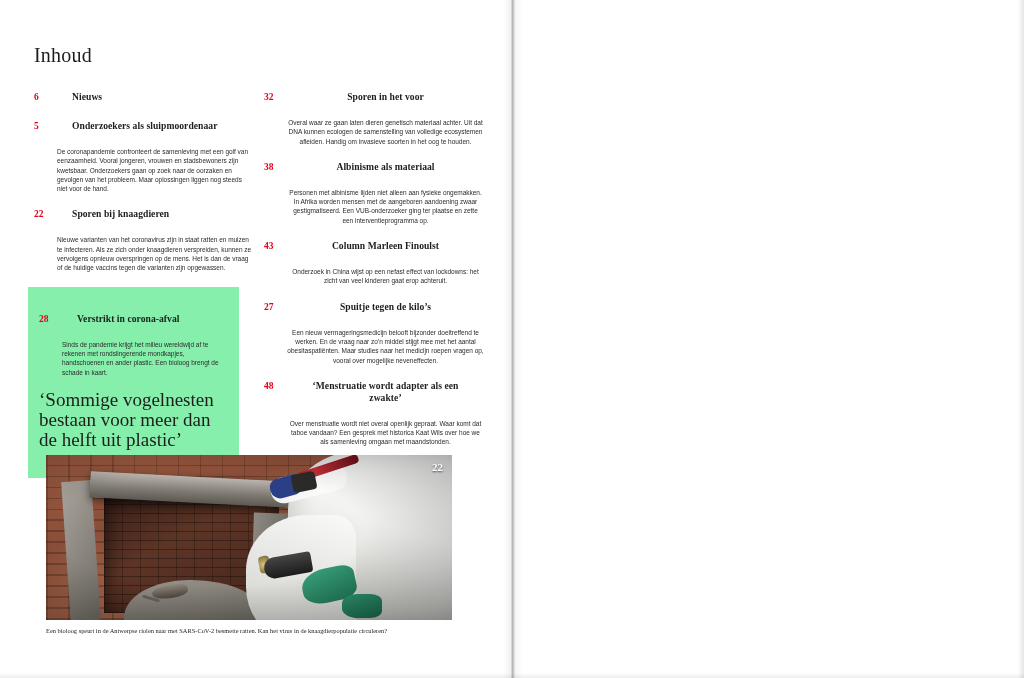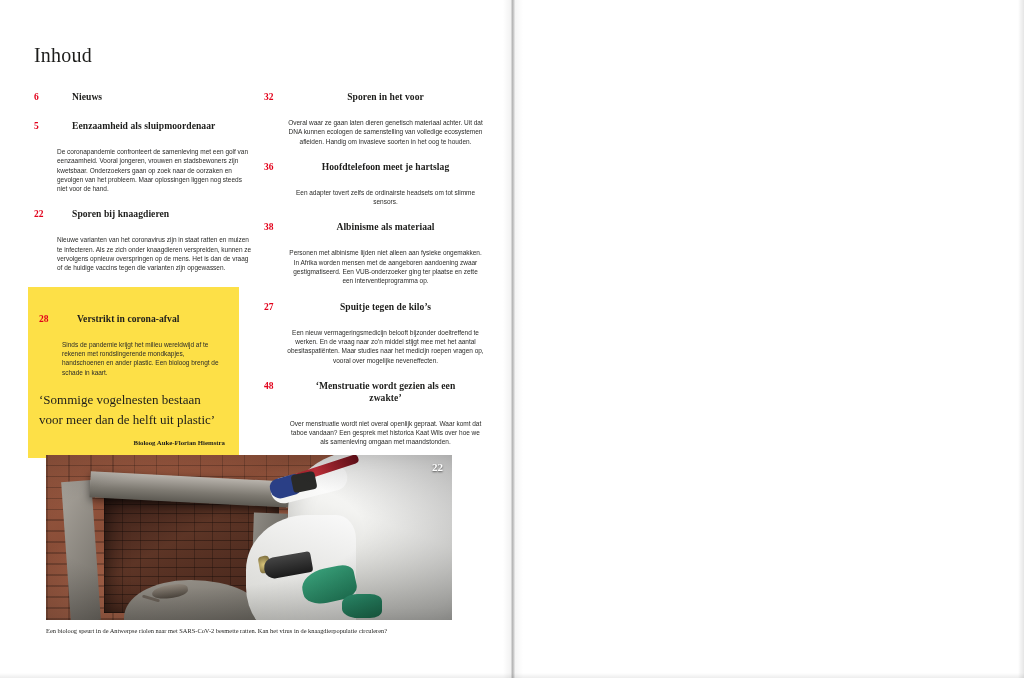--- a/index.html
+++ b/index.html
@@ -110,30 +110,30 @@
     font-size: 6.5px;
     line-height: 9.3px;
     color: #2b2b29;
     margin: 2px 0 0 0;
     letter-spacing: -0.02px;
   }
   .entry.no-dek { margin-bottom: 17px; }
 
   
   .quote-box {
-    background: #fde047;
+    background: #86efac;
     padding: 11px 14px 12px 11px;
     margin: 6px 0 13px -6px;
     width: calc(100% - 7px);
     box-sizing: border-box;
   }
   .quote-box .entry { margin-bottom: 0; }
   .quote-text {
     font-family: "Liberation Serif", serif;
-    font-size: 13px;
+    font-size: 19px;
     line-height: 20px;
     color: #1d1d1b;
     margin: 13px 0 0 0;
     font-weight: 400;
   }
   .quote-attrib {
     font-family: "Liberation Serif", serif;
     font-weight: bold;
     font-size: 6.8px;
     color: #1d1d1b;
@@ -344,21 +344,21 @@
 
     <div class="toc-col" id="col1">
 
       <div class="entry no-dek">
         <span class="pg">6</span>
         <p class="ttl">Nieuws</p>
       </div>
 
       <div class="entry">
         <span class="pg">5</span>
-        <p class="ttl">Eenzaamheid als sluipmoordenaar</p>
+        <p class="ttl">Onderzoekers als sluipmoordenaar</p>
         <p class="dek">De coronapandemie confronteert de samenleving met een golf van eenzaamheid. Vooral jongeren, vrouwen en stadsbewoners zijn kwetsbaar. Onderzoekers gaan op zoek naar de oorzaken en gevolgen van het probleem. Maar oplossingen liggen nog steeds niet voor de hand.</p>
       </div>
 
       <div class="entry">
         <span class="pg">22</span>
         <p class="ttl">Sporen bij knaagdieren</p>
         <p class="dek">Nieuwe varianten van het coronavirus zijn in staat ratten en muizen te infecteren. Als ze zich onder knaagdieren verspreiden, kunnen ze vervolgens opnieuw overspringen op de mens. Het is dan de vraag of de huidige vaccins tegen die varianten zijn opgewassen.</p>
       </div>
 
       <div class="quote-box">
@@ -373,37 +373,37 @@
 
     </div>
 
     <div class="toc-col" id="col2">
       <div class="entry">
         <span class="pg">32</span>
         <p class="ttl">Sporen in het voor</p>
         <p class="dek">Overal waar ze gaan laten dieren genetisch materiaal achter. Uit dat DNA kunnen ecologen de samenstelling van volledige ecosystemen afleiden. Handig om invasieve soorten in het oog te houden.</p>
       </div>
       <div class="entry">
-        <span class="pg">36</span>
-        <p class="ttl">Hoofdtelefoon meet je hartslag</p>
-        <p class="dek">Een adapter tovert zelfs de ordinairste headsets om tot slimme sensors.</p>
-      </div>
-      <div class="entry">
         <span class="pg">38</span>
         <p class="ttl">Albinisme als materiaal</p>
         <p class="dek">Personen met albinisme lijden niet alleen aan fysieke ongemakken. In Afrika worden mensen met de aangeboren aandoening zwaar gestigmatiseerd. Een VUB-onderzoeker ging ter plaatse en zette een interventieprogramma op.</p>
       </div>
       <div class="entry">
+        <span class="pg">43</span>
+        <p class="ttl">Column Marleen Finoulst</p>
+        <p class="dek">Onderzoek in China wijst op een nefast effect van lockdowns: het zicht van veel kinderen gaat erop achteruit.</p>
+      </div>
+      <div class="entry">
         <span class="pg">27</span>
         <p class="ttl">Spuitje tegen de kilo’s</p>
         <p class="dek">Een nieuw vermageringsmedicijn belooft bijzonder doeltreffend te werken. En de vraag naar zo’n middel stijgt mee met het aantal obesitaspatiënten. Maar studies naar het medicijn roepen vragen op, vooral over mogelijke neveneffecten.</p>
       </div>
       <div class="entry">
         <span class="pg">48</span>
-        <p class="ttl">‘Menstruatie wordt gezien als een zwakte’</p>
+        <p class="ttl">‘Menstruatie wordt adapter als een zwakte’</p>
         <p class="dek">Over menstruatie wordt niet overal openlijk gepraat. Waar komt dat taboe vandaan? Een gesprek met historica Kaat Wils over hoe we als samenleving omgaan met maandstonden.</p>
       </div>
     </div>
 
     <div id="photo-block">
       <div id="photo">
         <div class="brickwall"></div>
         <div class="stone-left"></div>
         <div class="dark-cavity">
           <div class="cavity-bricks"></div>

